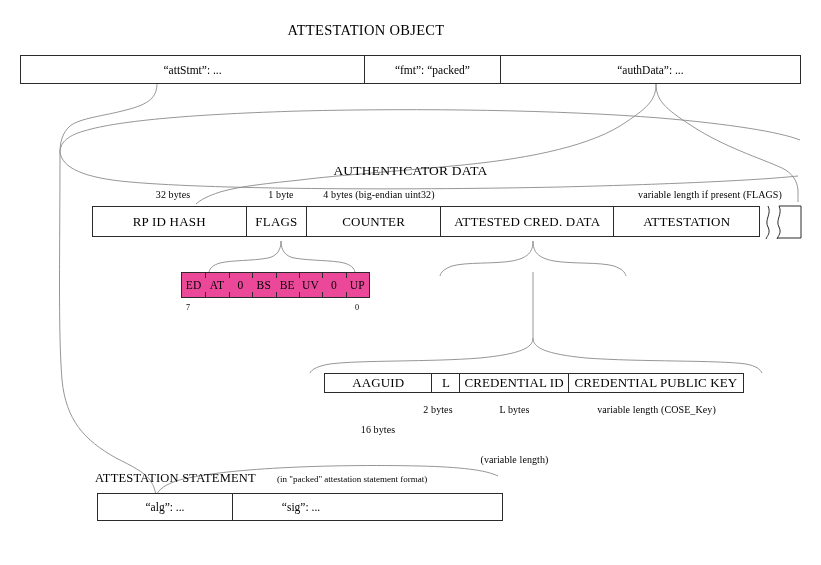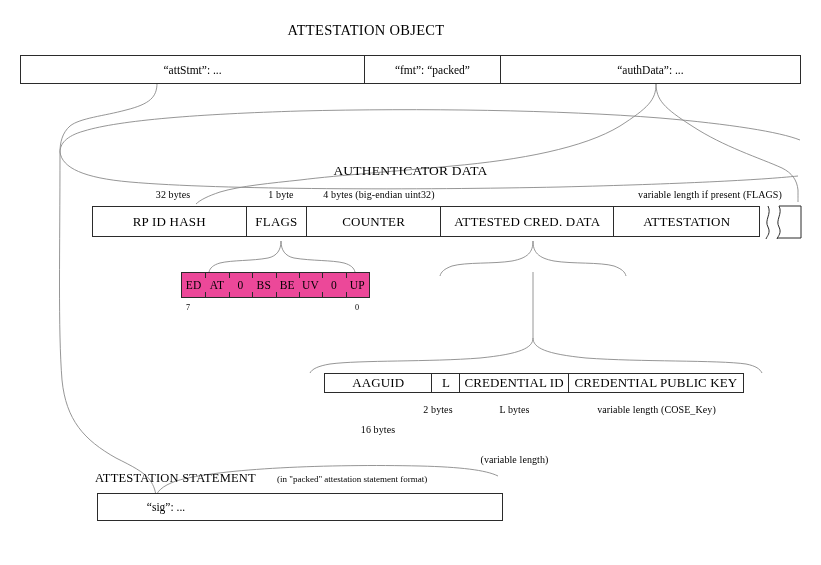--- a/index.html
+++ b/index.html
@@ -249,16 +249,17 @@
   <div class="note" style="left:324px; top:404px; width:108px;margin-top:20px;">16 bytes</div>
   <div class="note" style="left:400px; top:404px; width:76px;">2 bytes</div>
   <div class="note" style="left:460px; top:404px; width:109px;">L bytes</div>
   <div class="note" style="left:460px; top:414px; width:109px;margin-top:40px;">(variable length)</div>
   <div class="note" style="left:569px; top:404px; width:175px;">variable length (COSE_Key)</div>
 
   <div class="abs title-att" style="left:95px; top:471px;">ATTESTATION STATEMENT</div>
   <div class="abs title-att-note" style="left:277px; top:474px;">(in "packed" attestation statement format)</div>
 
   <div class="boxrow stmt-row" style="left:97px; top:493px; width:406px; height:28px;">
+    <div class="cell" style="width:135px;">“alg”: ...</div>
     <div class="cell" style="width:136px;">“sig”: ...</div>
   </div>
 
 </div>
 
 </body></html>

